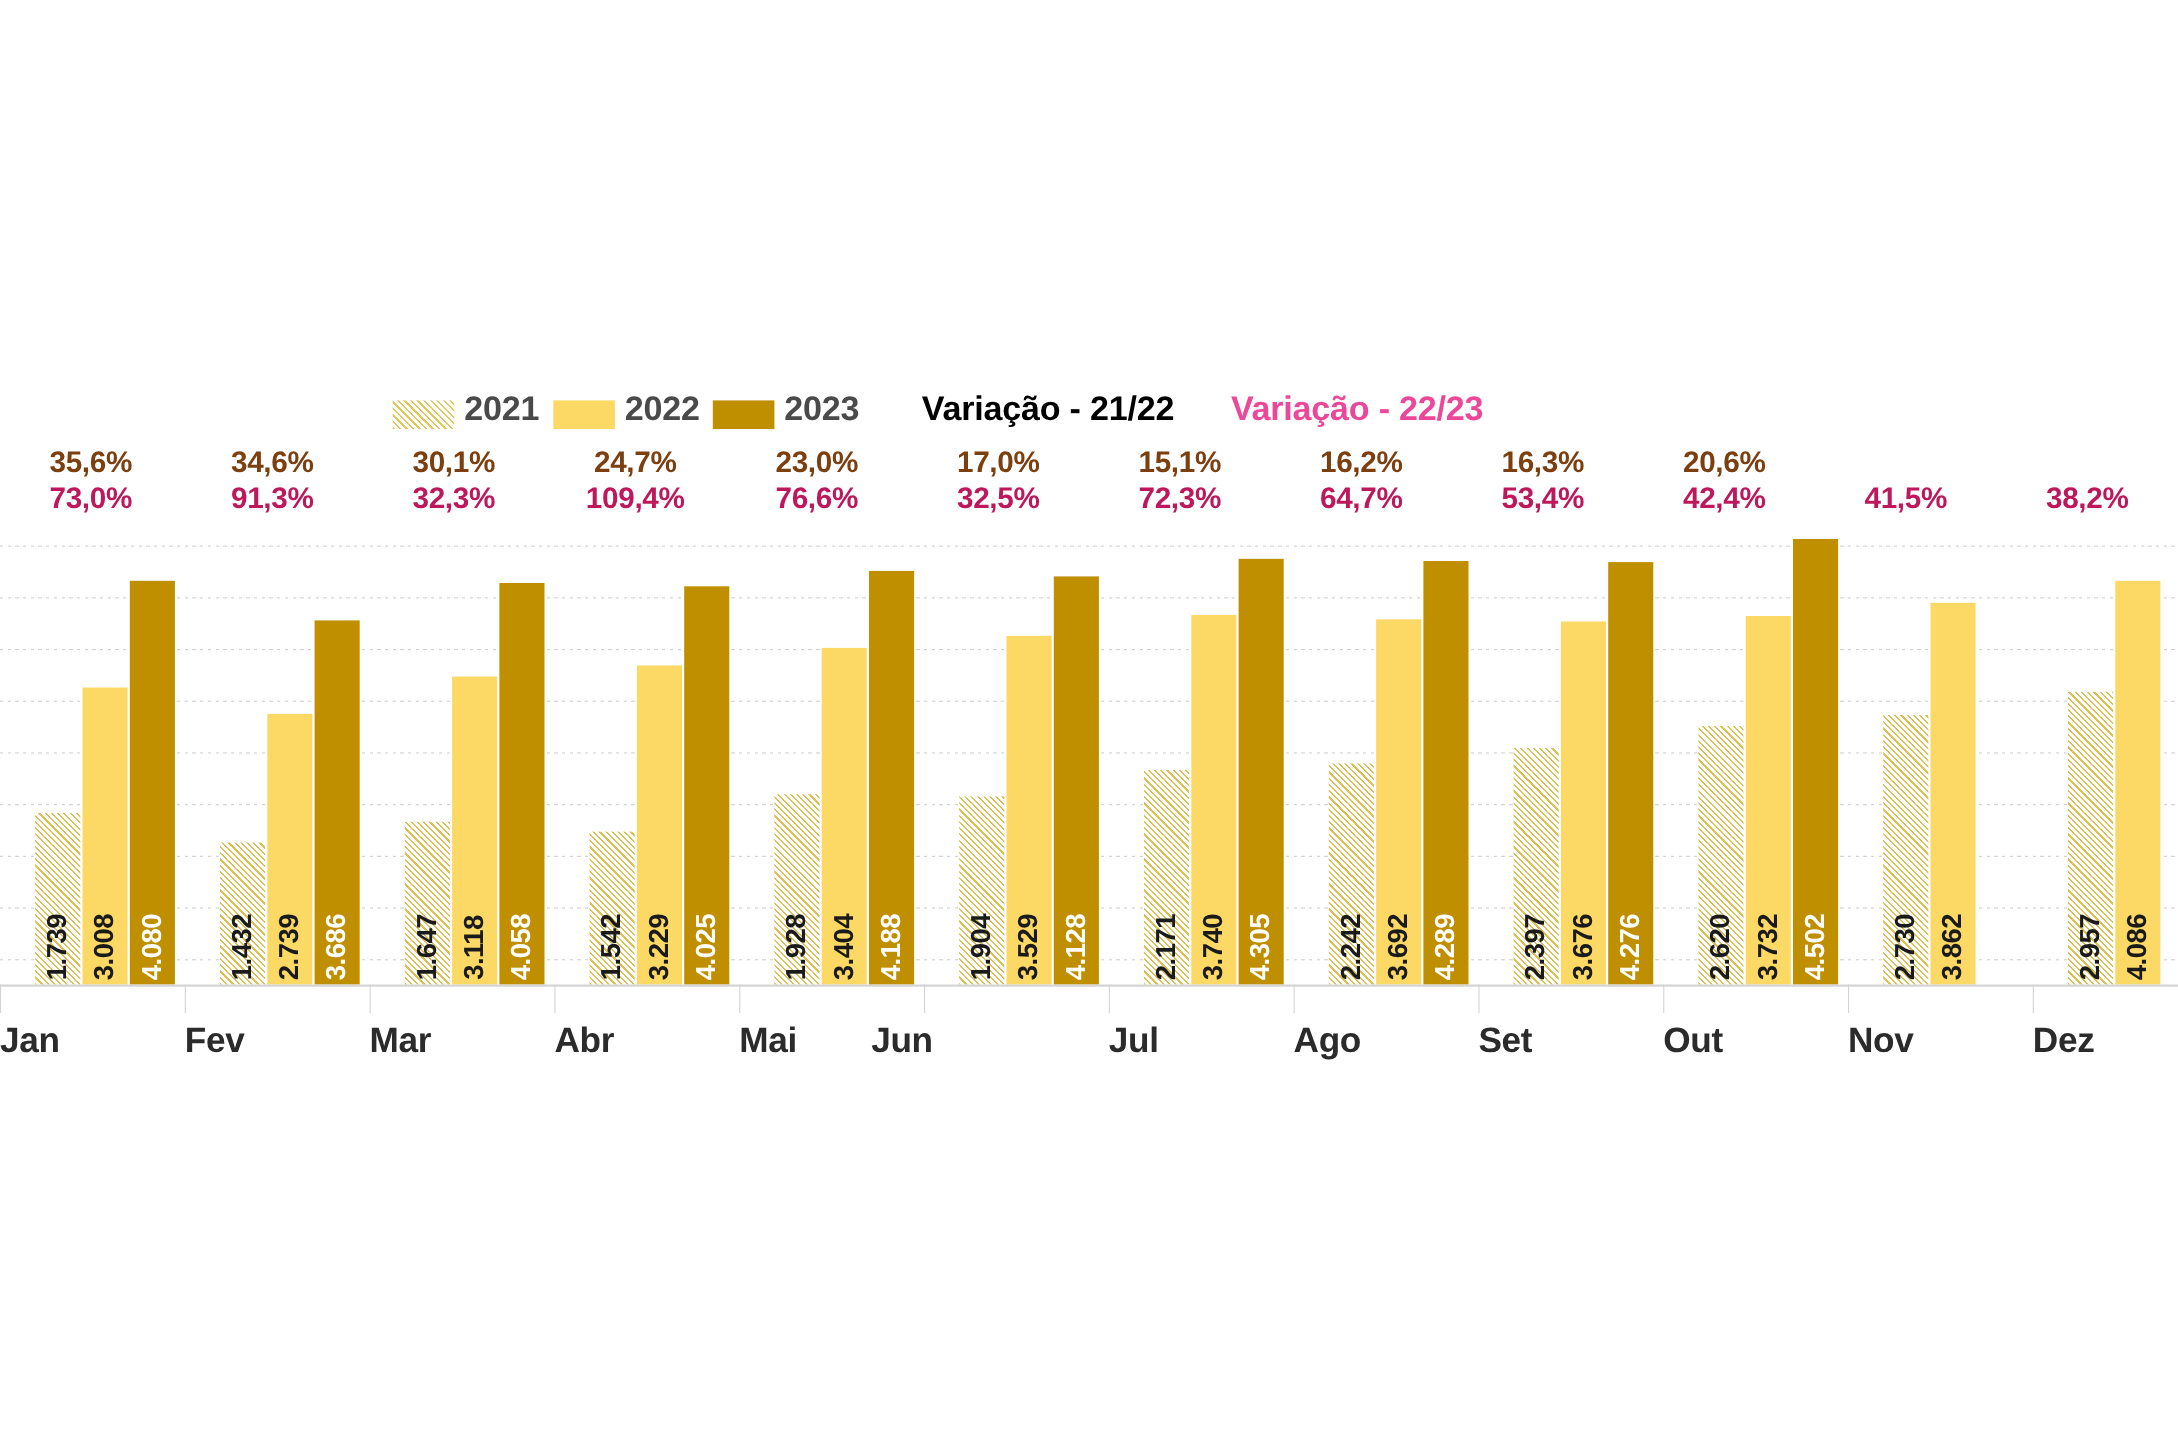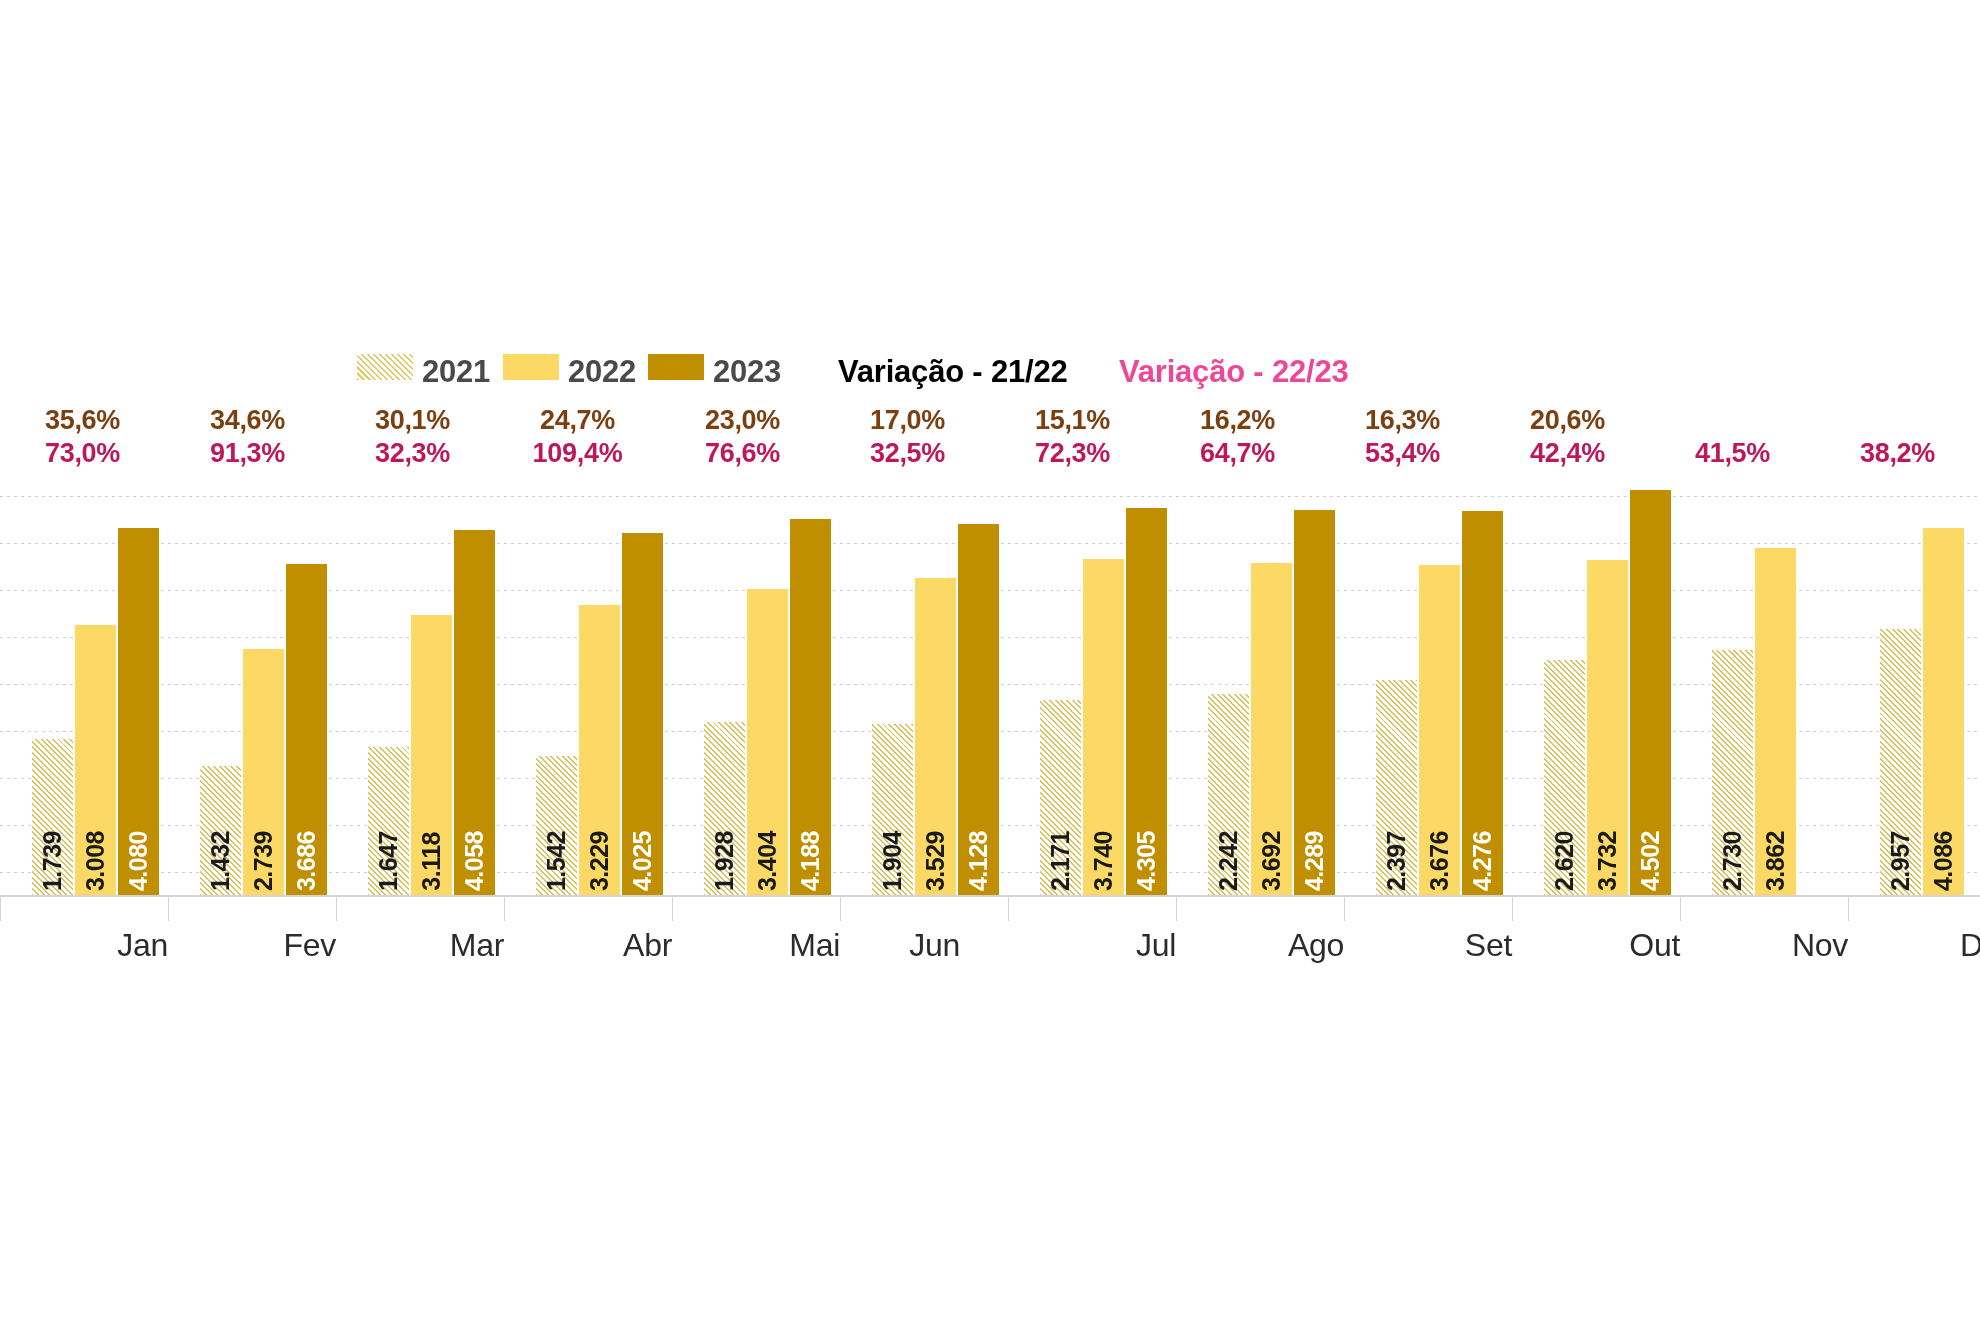--- a/index.html
+++ b/index.html
@@ -16,21 +16,21 @@
   }
 
   
   #legend {
     position:absolute;
     left:0; top:352px;
     width:1980px; height:40px;
     display:flex; align-items:center;
   }
   .legend-entry {
-    display:flex; align-items:flex-start;
+    display:flex; align-items:flex-end;
     position:absolute;
     white-space:nowrap;
   }
   .legend-swatch {
     width:56px; height:26px;
     margin-right:9px;
     display:inline-block;
   }
   .sw-2021 {
     background-color:#ffffff;
@@ -148,23 +148,23 @@
   
   #xaxis {
     position:absolute;
     left:0; top:920px;
     width:1980px; height:60px;
   }
   .xlabel {
     position:absolute;
     top:0;
     width:168px;
-    text-align:right;
+    text-align:left;
     font-size:32px;
-    font-weight:normal;
+    font-weight:bold;
     color:#2b2b2b;
     line-height:50px;
     letter-spacing:-0.3px;
   }
 </style>
 </head>
 <body>
 
 <div id="chart-root">
 

